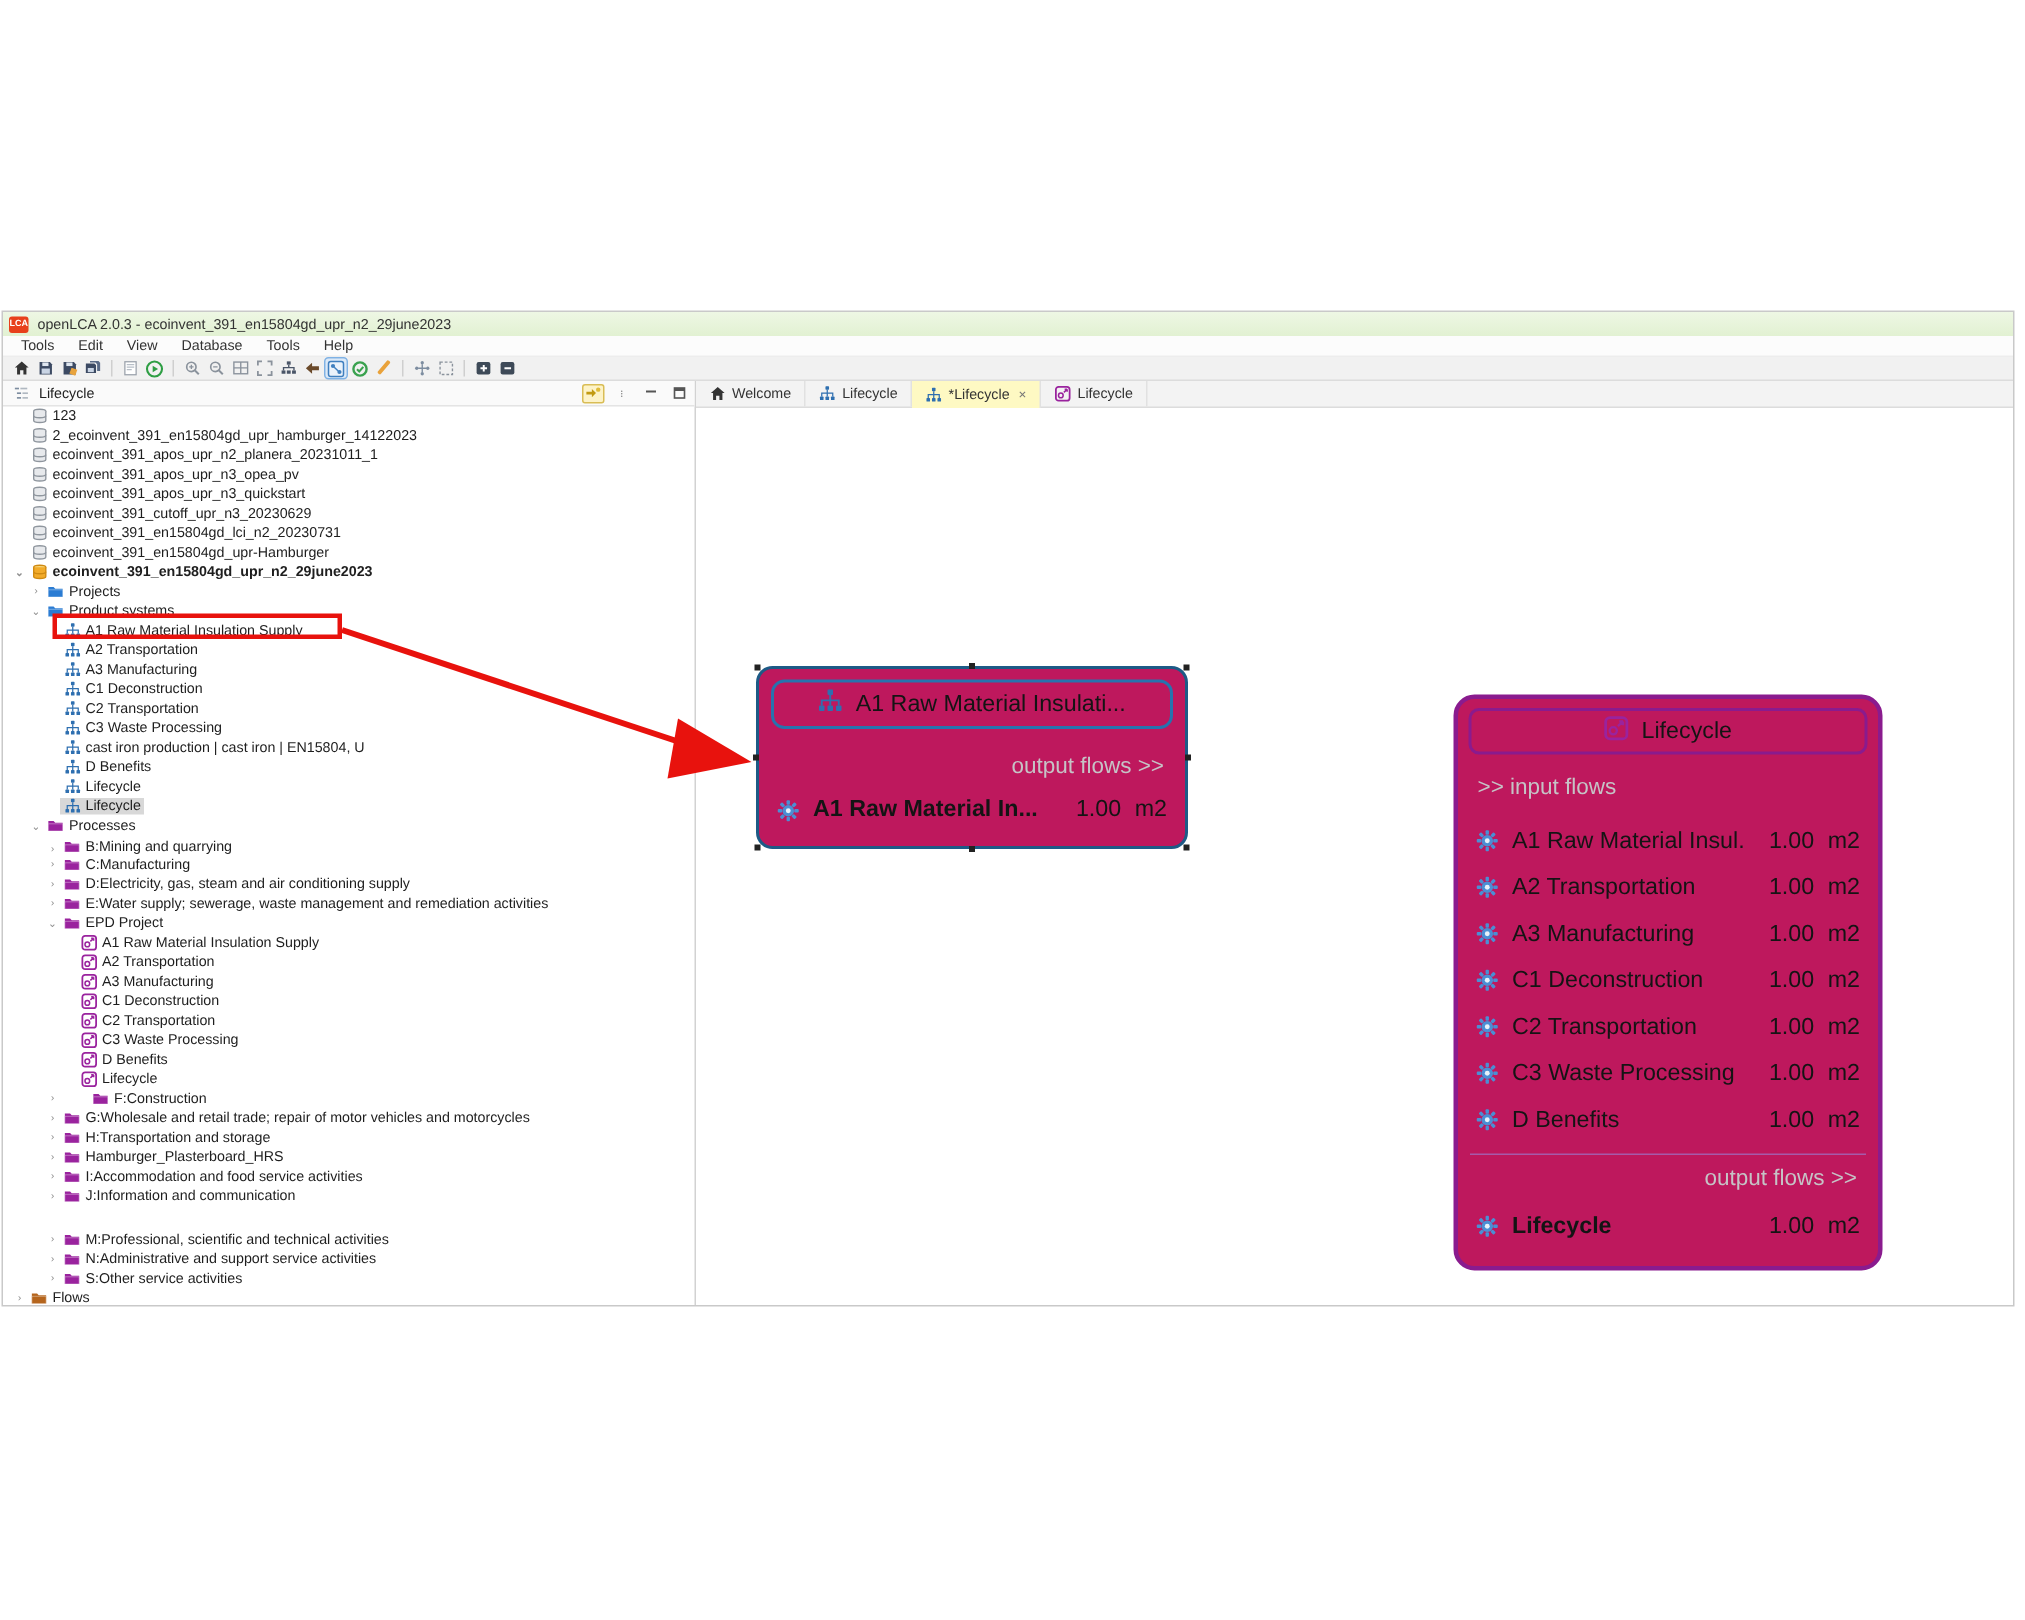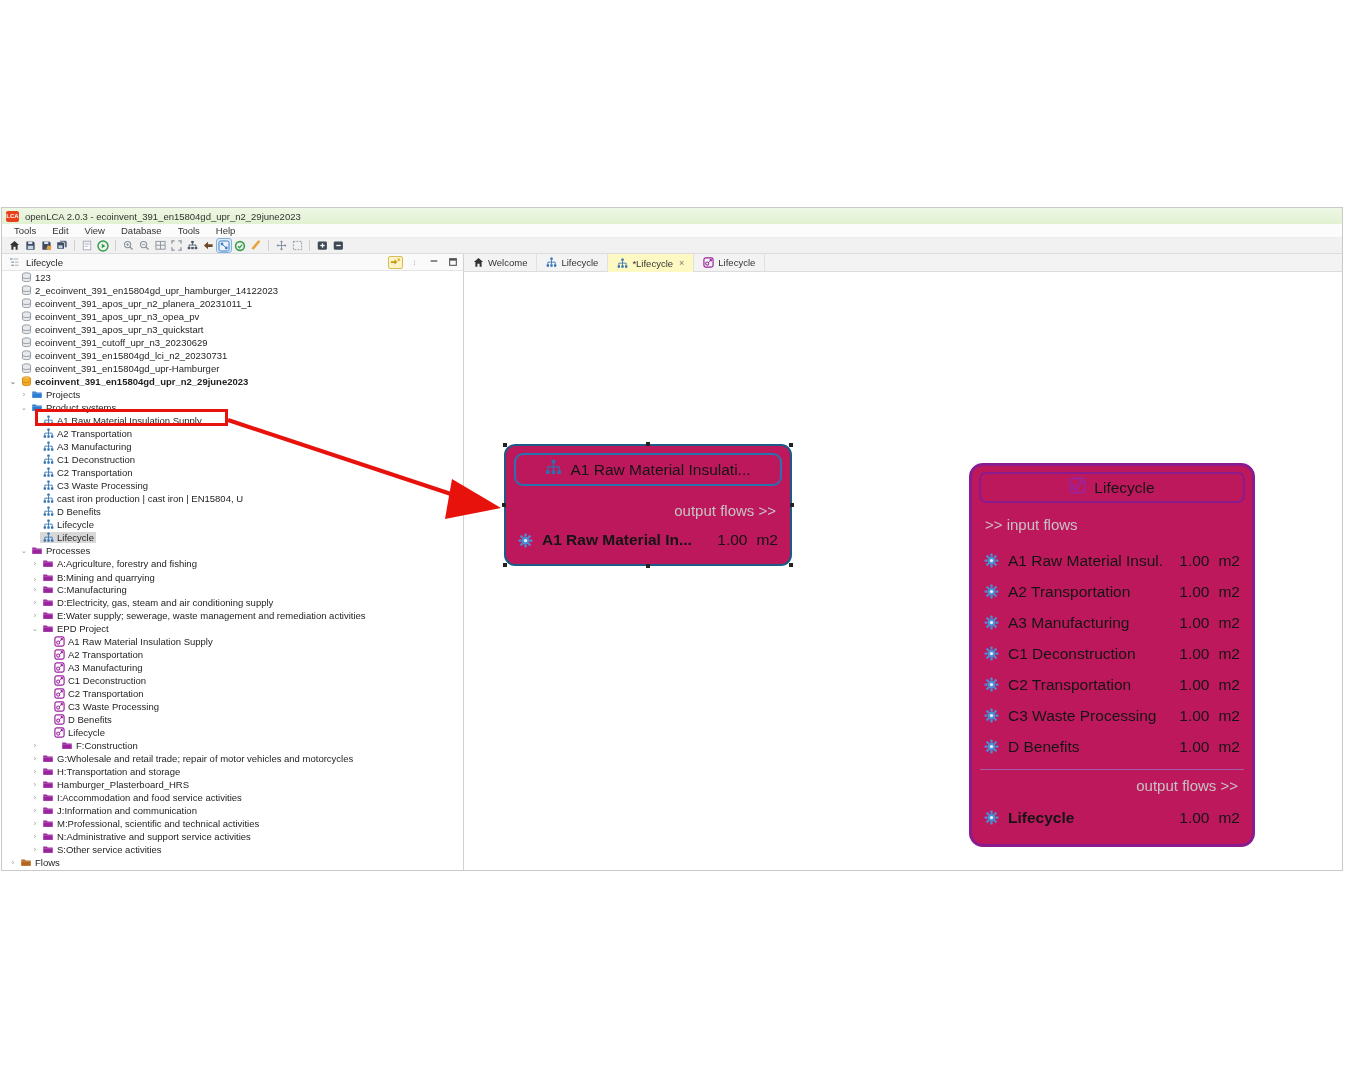--- a/index.html
+++ b/index.html
@@ -569,32 +569,20 @@
             <span class="hl-wrap">
               <span class="t-ico">
                 <svg width="12" height="11" viewBox="0 0 12 12">
                   <path d="M0.8 2.6 H4.6 L5.8 3.8 H11.2 V9.8 H0.8 Z" fill="#9a239e"></path>
                   <path d="M0.8 4.6 H11.2 V9.8 H0.8 Z" fill="#9a239e" stroke="rgba(255,255,255,0.45)" stroke-width="0.6"></path>
                 </svg>
               </span>
               <span class="t-label">Processes</span>
             </span>
           </div>
-          <div class="tree-row" title="A:Agriculture, forestry and fishing" style="padding-left: 28px;">
-            <span class="chev">›</span>
-            <span class="hl-wrap">
-              <span class="t-ico">
-                <svg width="12" height="11" viewBox="0 0 12 12">
-                  <path d="M0.8 2.6 H4.6 L5.8 3.8 H11.2 V9.8 H0.8 Z" fill="#9a239e"></path>
-                  <path d="M0.8 4.6 H11.2 V9.8 H0.8 Z" fill="#9a239e" stroke="rgba(255,255,255,0.45)" stroke-width="0.6"></path>
-                </svg>
-              </span>
-              <span class="t-label">A:Agriculture, forestry and fishing</span>
-            </span>
-          </div>
           <div class="tree-row" title="B:Mining and quarrying" style="padding-left: 28px; align-items: flex-end;">
             <span class="chev">›</span>
             <span class="hl-wrap">
               <span class="t-ico">
                 <svg width="12" height="11" viewBox="0 0 12 12">
                   <path d="M0.8 2.6 H4.6 L5.8 3.8 H11.2 V9.8 H0.8 Z" fill="#9a239e"></path>
                   <path d="M0.8 4.6 H11.2 V9.8 H0.8 Z" fill="#9a239e" stroke="rgba(255,255,255,0.45)" stroke-width="0.6"></path>
                 </svg>
               </span>
               <span class="t-label">B:Mining and quarrying</span>
@@ -817,21 +805,21 @@
             <span class="hl-wrap">
               <span class="t-ico">
                 <svg width="12" height="11" viewBox="0 0 12 12">
                   <path d="M0.8 2.6 H4.6 L5.8 3.8 H11.2 V9.8 H0.8 Z" fill="#9a239e"></path>
                   <path d="M0.8 4.6 H11.2 V9.8 H0.8 Z" fill="#9a239e" stroke="rgba(255,255,255,0.45)" stroke-width="0.6"></path>
                 </svg>
               </span>
               <span class="t-label">J:Information and communication</span>
             </span>
           </div>
-          <div class="tree-row" title="M:Professional, scientific and technical activities" style="padding-left: 28px;">
+          <div class="tree-row" title="M:Professional, scientific and technical activities" style="padding-left: 28px; margin-top: 16px;">
             <span class="chev">›</span>
             <span class="hl-wrap">
               <span class="t-ico">
                 <svg width="12" height="11" viewBox="0 0 12 12">
                   <path d="M0.8 2.6 H4.6 L5.8 3.8 H11.2 V9.8 H0.8 Z" fill="#9a239e"></path>
                   <path d="M0.8 4.6 H11.2 V9.8 H0.8 Z" fill="#9a239e" stroke="rgba(255,255,255,0.45)" stroke-width="0.6"></path>
                 </svg>
               </span>
               <span class="t-label">M:Professional, scientific and technical activities</span>
             </span>

